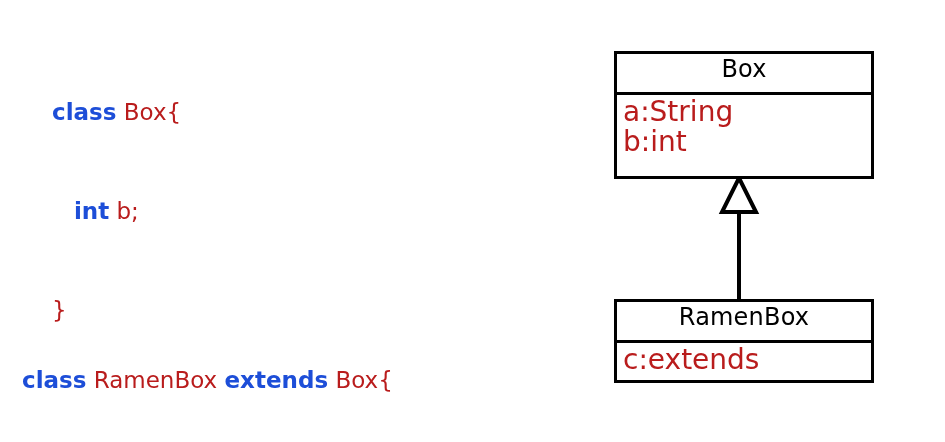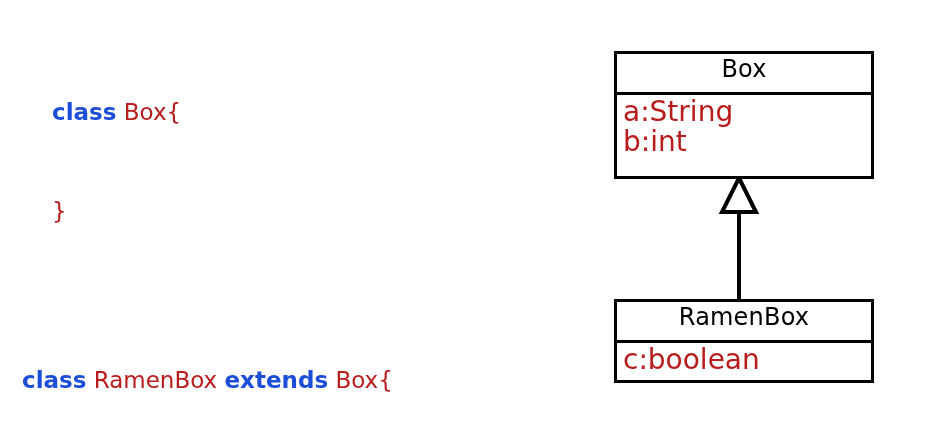--- a/index.html
+++ b/index.html
@@ -85,41 +85,42 @@
     height: 126px;
   }
 </style>
 </head>
 <body>
 
 <div id="canvas">
 
   <div class="code-block" id="code-box">
     <span class="code-line"><span class="kw">class</span><span class="id"> Box{</span></span>
+    <span class="code-line"><span class="id">   </span><span class="kw">int</span><span class="id"> b;</span></span>
     <span class="code-line"><span class="id">}</span></span>
   </div>
 
   <div class="code-block" id="code-ramenbox">
     <span class="code-line"><span class="kw">class</span><span class="id"> RamenBox </span><span class="kw">extends</span><span class="id"> Box{</span></span>
     
     
   </div>
 
   <div class="uml-class" id="uml-box">
     <div class="uml-name">Box</div>
     <div class="uml-attrs">
       <span class="uml-attr">a:String</span>
       <span class="uml-attr">b:int</span>
     </div>
   </div>
 
   <div class="uml-class" id="uml-ramenbox">
     <div class="uml-name">RamenBox</div>
     <div class="uml-attrs">
-      <span class="uml-attr">c:boolean</span>
+      <span class="uml-attr">c:extends</span>
     </div>
   </div>
 
   <svg id="inherit-arrow" viewBox="0 0 66 126">
     <polygon points="33,2 50,36 16,36" fill="#ffffff" stroke="#000000" stroke-width="4" stroke-linejoin="miter"></polygon>
     <line x1="33" y1="36" x2="33" y2="126" stroke="#000000" stroke-width="4"></line>
   </svg>
 
 </div>
 

